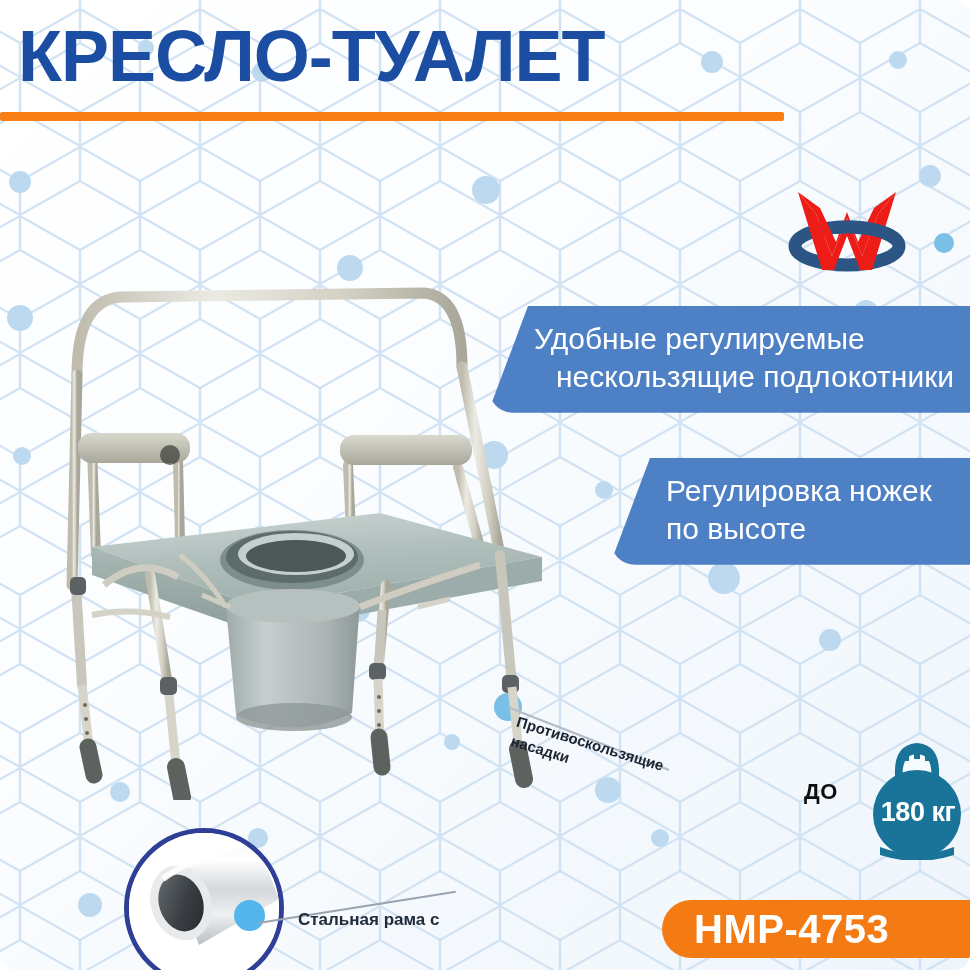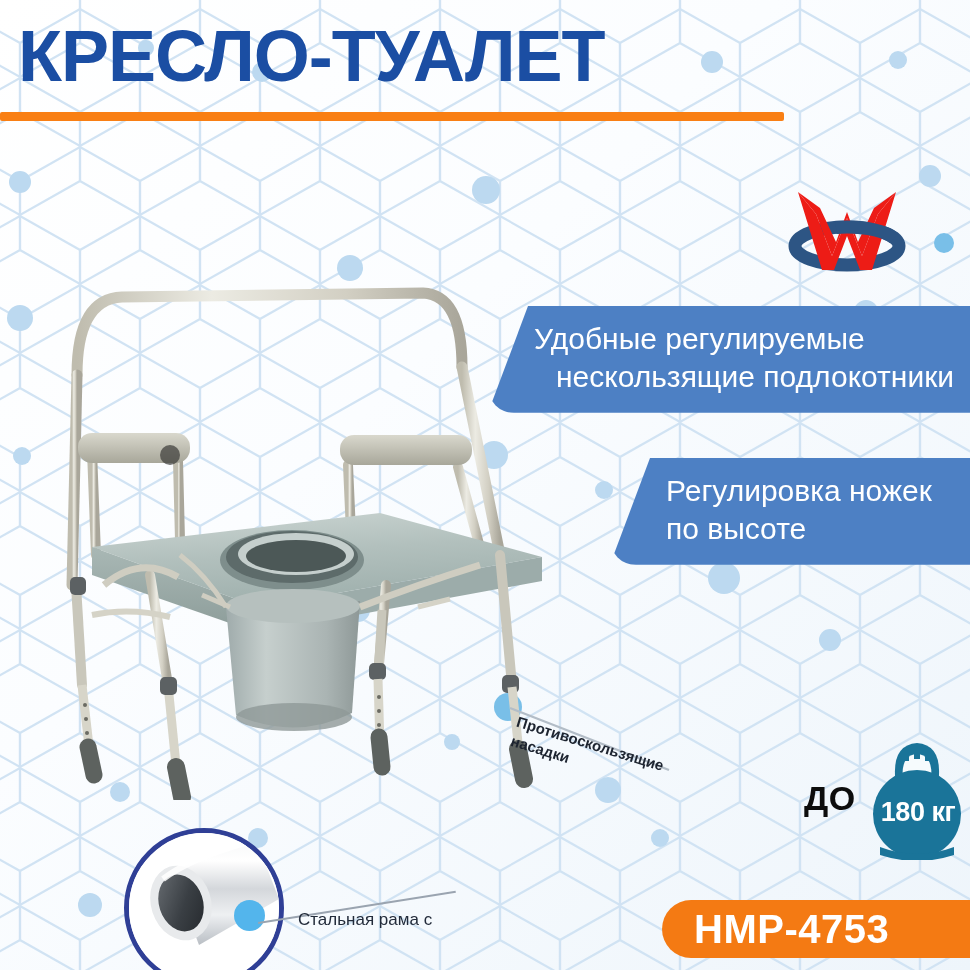--- a/index.html
+++ b/index.html
@@ -5,20 +5,21 @@
   html,body{margin:0;padding:0;}
   body{
     font-family:"Liberation Sans", sans-serif;
     background:#ffffff;
   }
   #canvas{
     position:relative;
     width:970px;height:970px;
     overflow:hidden;
     background:linear-gradient(135deg,#ffffff 0%,#fbfdff 40%,#eef5fb 100%);
+    border-radius:16px;
   }
   
   .bg-net{position:absolute;inset:0;width:970px;height:970px;}
   
   .title{
     position:absolute;left:18px;top:20px;
     font-size:72px;font-weight:bold;
     letter-spacing:-1px;
     color:#1b4ea3;
     line-height:1;
@@ -88,28 +89,28 @@
   .tube-lead{
     position:absolute;left:258px;top:922px;
     width:200px;height:2px;
     background:#9aa4b0;
     transform:rotate(-9deg);
     transform-origin:0 0;
   }
   .callout-frame{
     position:absolute;left:298px;top:908px;
     font-size:17px;line-height:1.45;
-    color:#222b3a;font-weight:400;
+    color:#222b3a;font-weight:700;
     white-space:nowrap;
   }
   
   .weight-wrap{position:absolute;left:800px;top:735px;width:170px;height:125px;}
   .weight-do{
     position:absolute;left:4px;top:44px;
-    font-size:34px;font-weight:bold;color:#0d0d0d;
+    font-size:22px;font-weight:bold;color:#0d0d0d;
     letter-spacing:.5px;
   }
   .kettle{position:absolute;left:62px;top:0px;width:110px;height:125px;}
   .kettle-label{
     position:absolute;left:64px;top:62px;width:108px;
     text-align:center;
     font-size:27px;font-weight:bold;color:#ffffff;
     letter-spacing:-.5px;
   }
   

